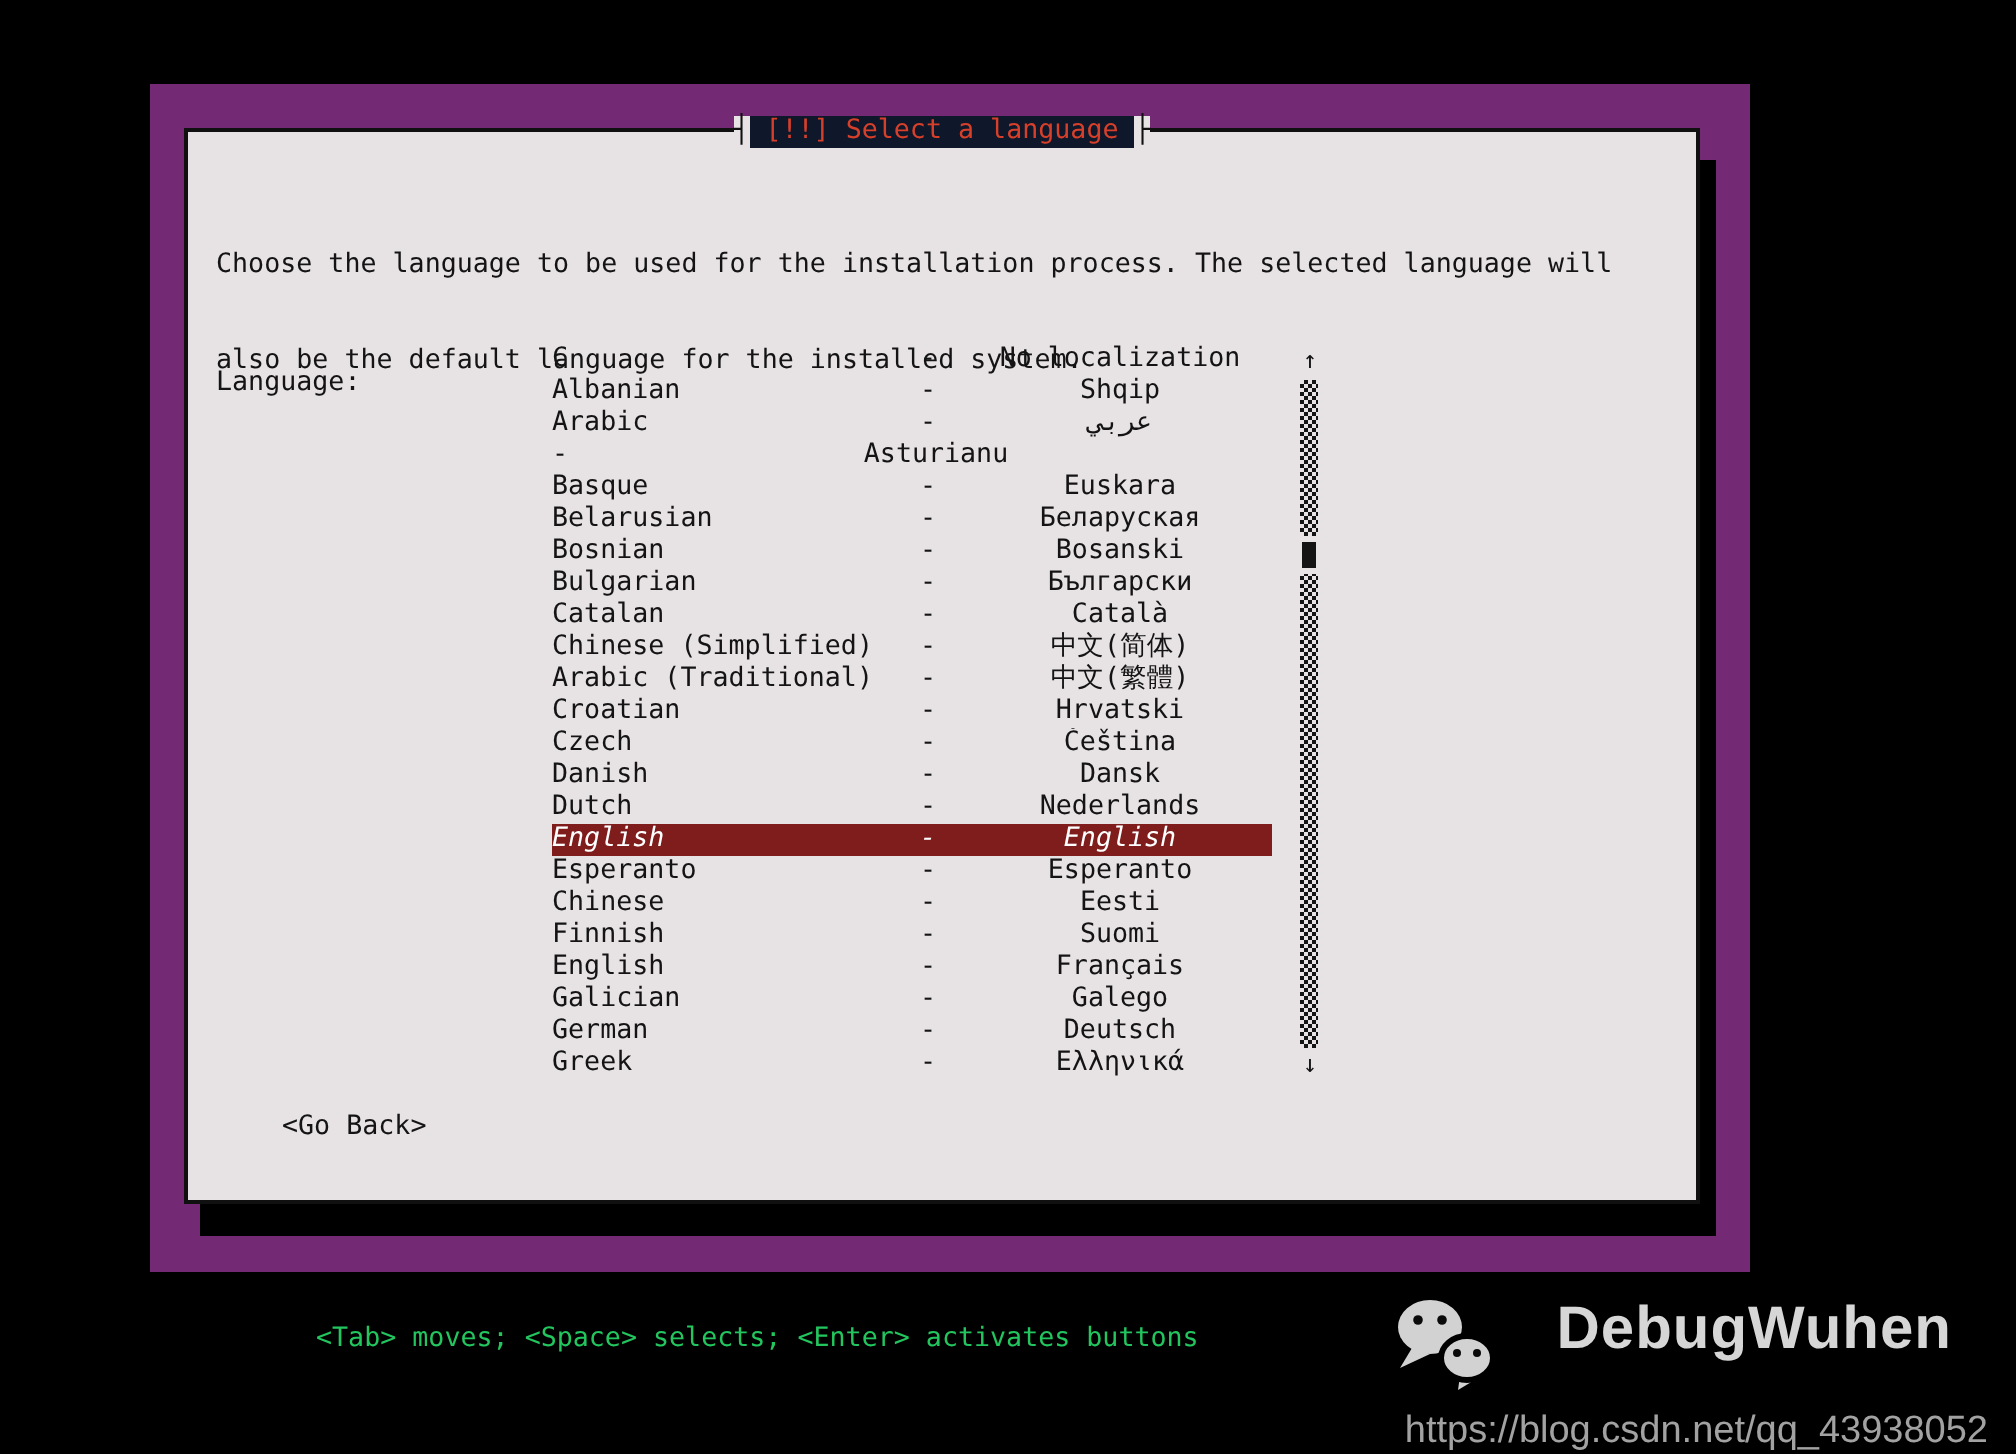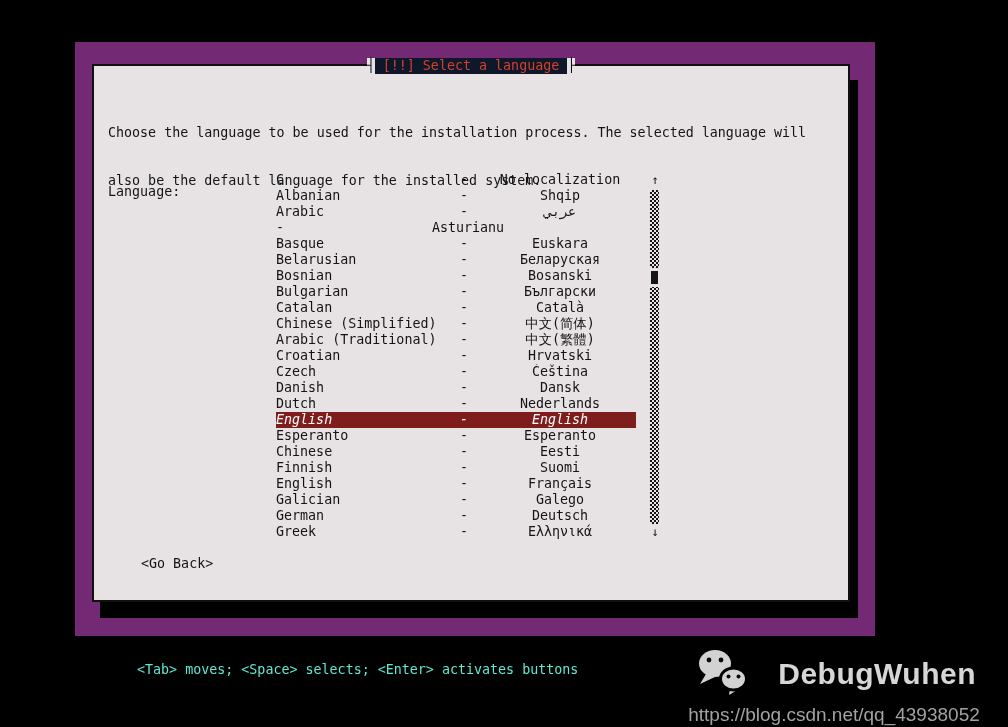--- a/index.html
+++ b/index.html
@@ -59,31 +59,31 @@
     position:absolute;left:556px;top:202px;width:9px;height:19px;
     background:#e7e2e4;display:flex;justify-content:center;
   }
   .sb-thumb::after{content:"";width:7px;height:13px;margin-top:3px;background:#141414;}
   .go-back{
     position:absolute;left:47px;top:490px;white-space:pre;color:#141414;
     background:none;border:none;font:inherit;padding:0;cursor:default;
   }
   
   .help-line{
-    position:absolute;left:62px;top:620px;
-    color:#5eead4;font-size:13.33px;line-height:16px;white-space:pre;
+    position:absolute;left:83px;top:620px;
+    color:#22c55e;font-size:13.33px;line-height:16px;white-space:pre;
   }
   
   .watermark{
     position:absolute;right:14px;top:648px;width:320px;
     font-family:"Liberation Sans","DejaVu Sans",sans-serif;
   }
-  .wm-row{display:flex;align-items:center;justify-content:flex-end;gap:30px;padding-right:18px;}
+  .wm-row{display:flex;align-items:flex-start;justify-content:flex-end;gap:30px;padding-right:18px;}
   .wm-name{color:#d6d6d6;font-size:30px;font-weight:bold;letter-spacing:0.5px;}
-  .wm-url{color:#a2a2a2;font-size:19px;text-align:center;margin-top:4px;}
+  .wm-url{color:#a2a2a2;font-size:19px;text-align:right;margin-top:4px;}
 </style>
 </head>
 <body>
 
 <div class="screen">
   <div class="help-line">&lt;Tab&gt; moves; &lt;Space&gt; selects; &lt;Enter&gt; activates buttons</div>
 </div>
 
 <div class="dialog-shadow"></div>
 

